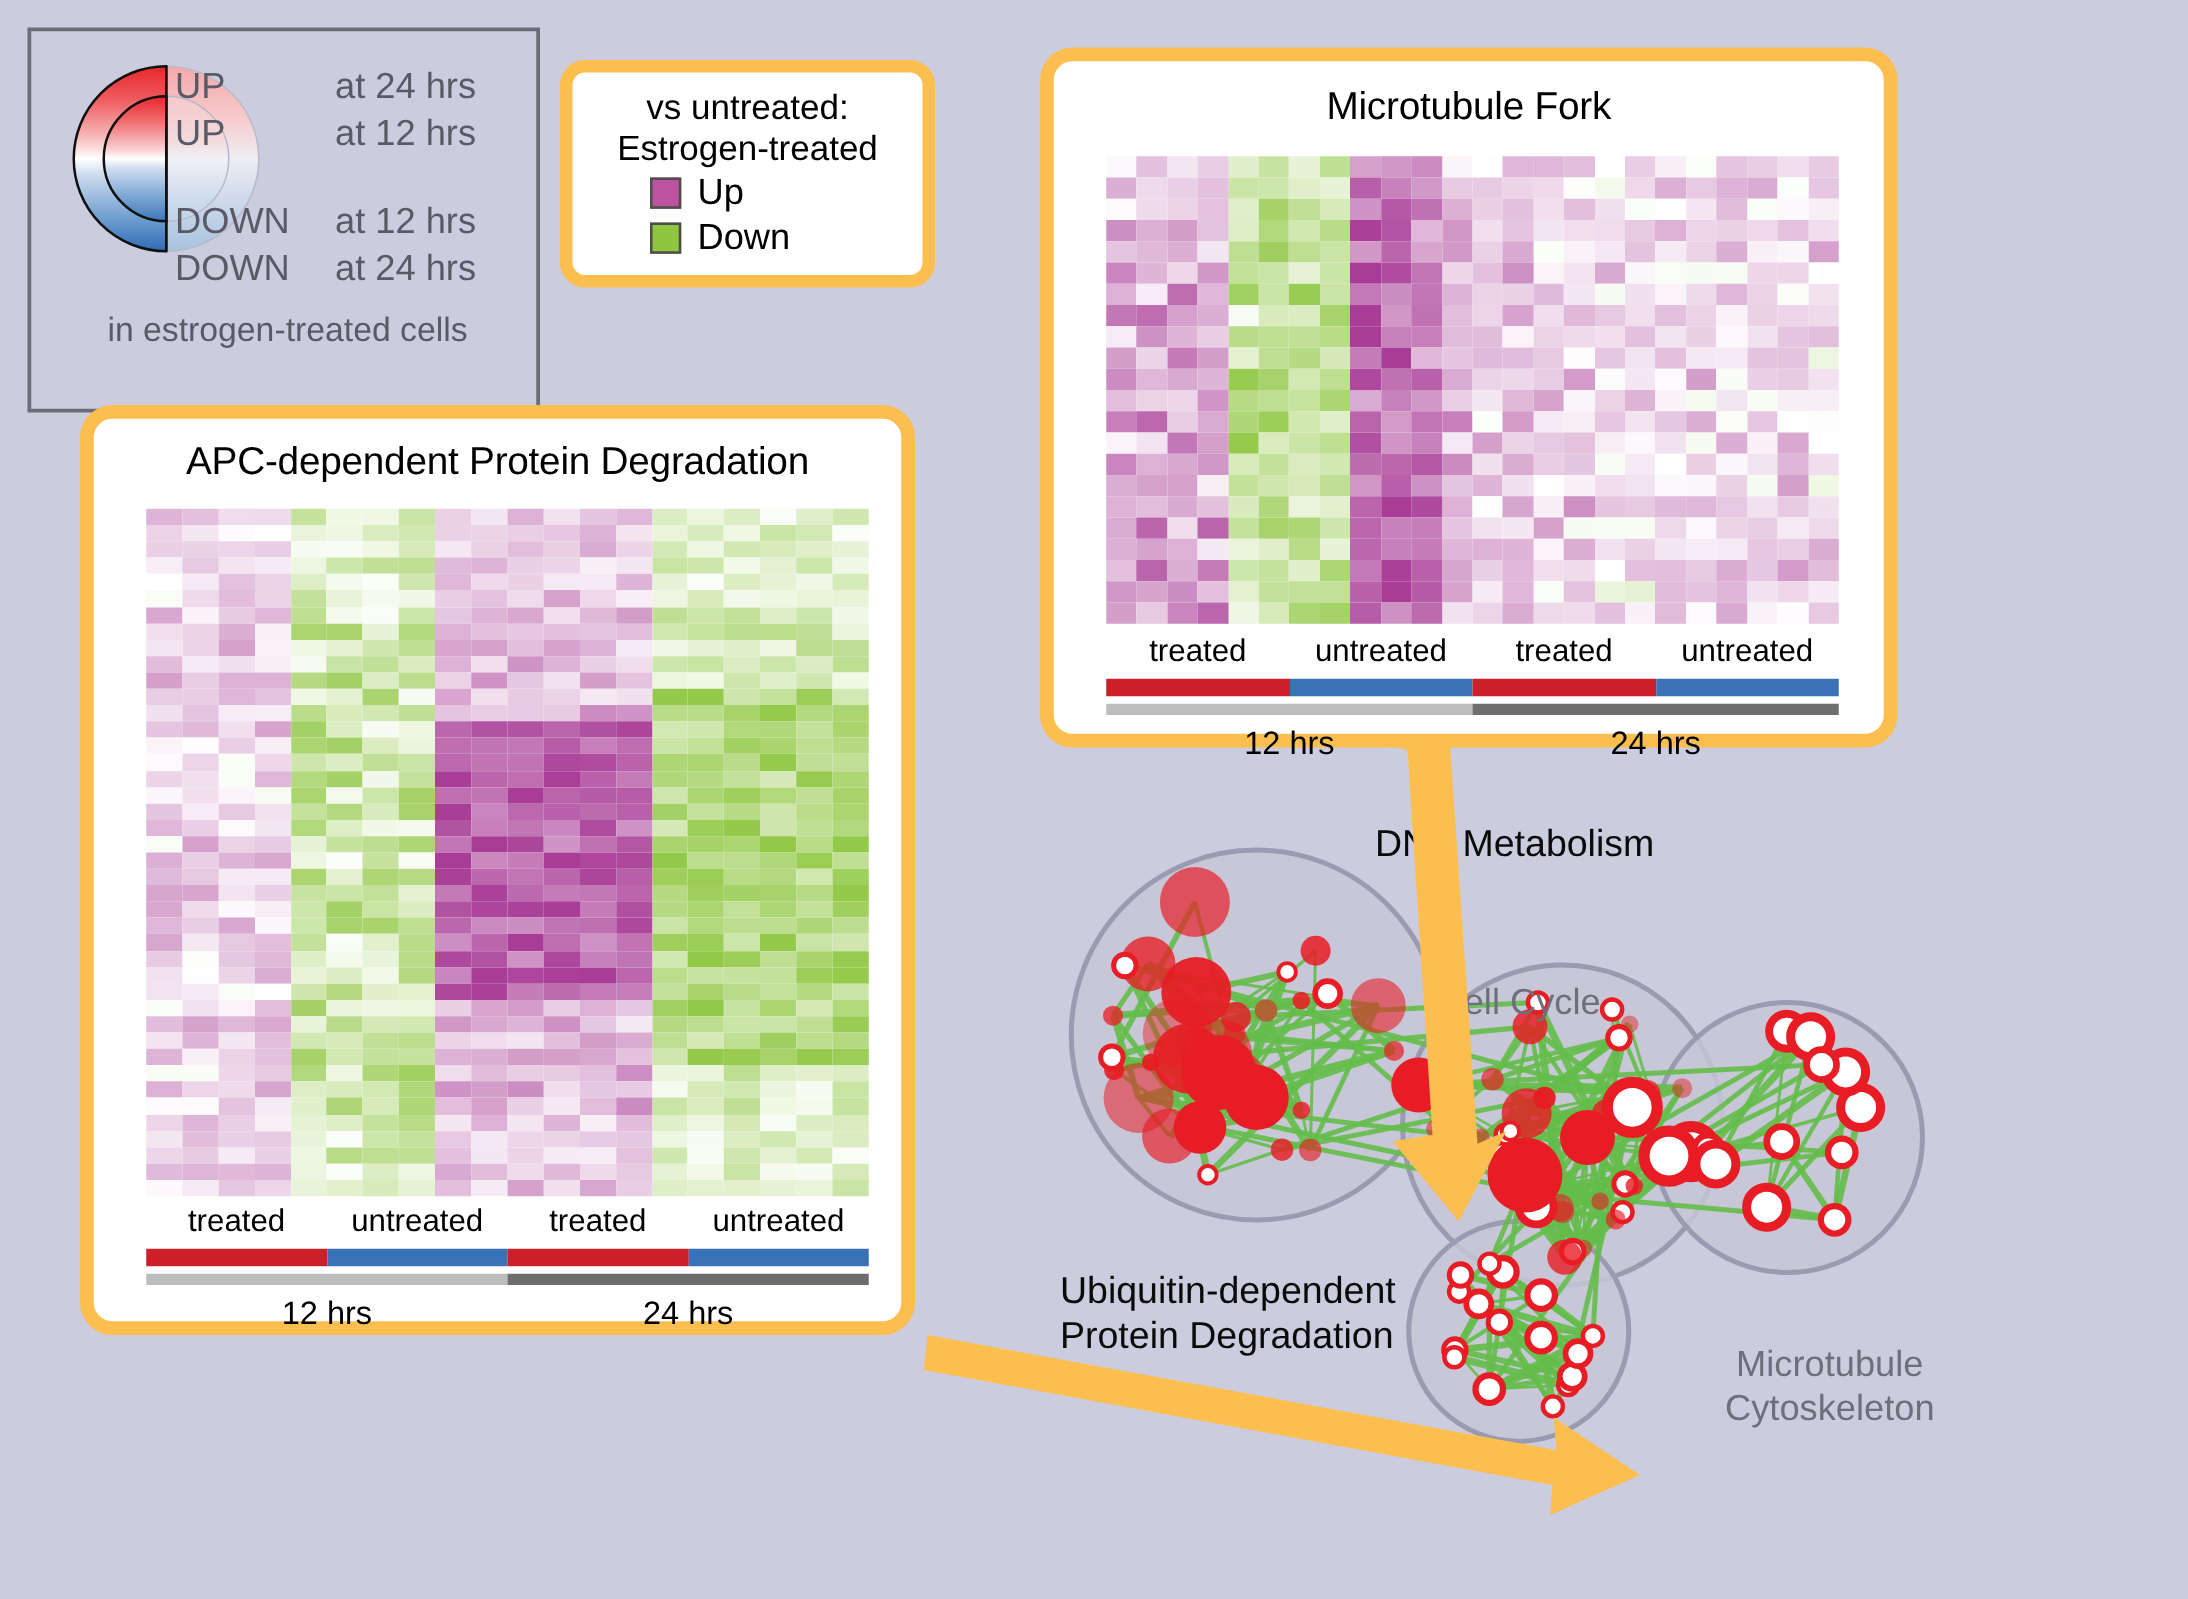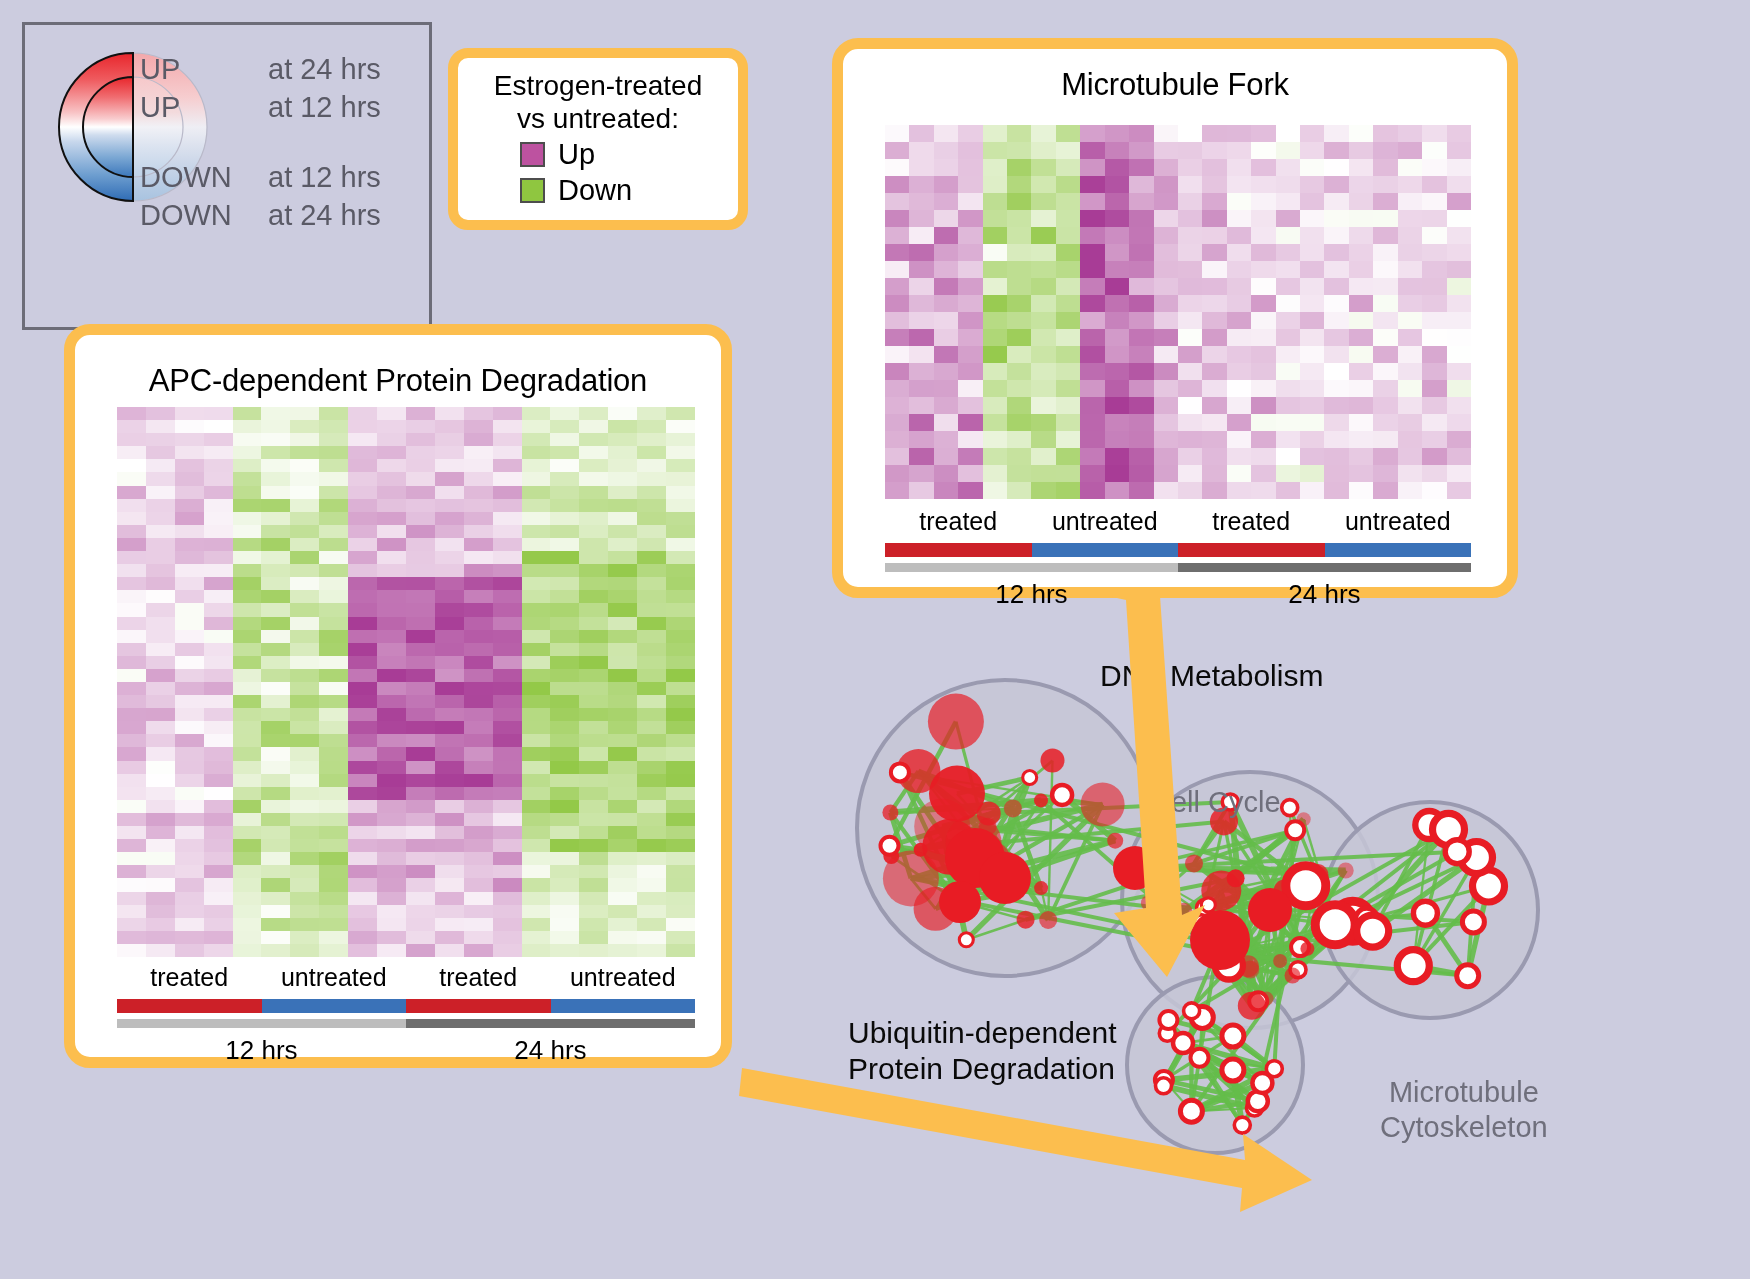--- a/index.html
+++ b/index.html
@@ -135,27 +135,28 @@
       <span class="w-key" style="width:128px;">UP</span><span>at 12 hrs</span>
     </div>
     <div class="wheel-row" style="left:115px;top:136px;">
       <span class="w-key" style="width:128px;">DOWN</span><span>at 12 hrs</span>
     </div>
     <div class="wheel-row" style="left:115px;top:174px;">
       <span class="w-key" style="width:128px;">DOWN</span><span>at 24 hrs</span>
     </div>
 
     <div class="legend-foot">
+      <div>in estrogen-treated cells</div>
     </div>
   </div>
 
   <div class="opanel" id="legend-updown">
     <div class="lu-title">
+      <div>vs untreated:</div>
       <div>Estrogen-treated</div>
-      <div>vs untreated:</div>
     </div>
     <div class="lu-item">
       <span class="sw" id="sw-up" style="background: rgb(189, 82, 160);"></span>
       <span class="lu-lab">Up</span>
     </div>
     <div class="lu-item">
       <span class="sw" id="sw-down" style="background: rgb(143, 198, 64);"></span>
       <span class="lu-lab">Down</span>
     </div>
   </div>
@@ -709,21 +710,21 @@
       <span style="background: rgb(189, 189, 189);"></span>
       <span style="background: rgb(110, 110, 110);"></span>
     </div>
     <div class="time-labels" id="rf-timelab" style="left: 42px; top: 530px; width: 586px;">
       <span>12 hrs</span>
       <span>24 hrs</span>
     </div>
   </div>
 
   <div class="opanel" id="panel-apc">
-    <div class="panel-title" style="margin-top:28px;">APC-dependent Protein Degradation</div>
+    <div class="panel-title" style="margin-top:16px;">APC-dependent Protein Degradation</div>
     <div class="hm" id="hm-apc" style="left: 42px; top: 72px; width: 578px; height: 550px; grid-template-columns: repeat(20, 1fr); grid-template-rows: repeat(42, 1fr);">
         <div style="background:#deb4d7"></div>
         <div style="background:#e3c1de"></div>
         <div style="background:#f0dcec"></div>
         <div style="background:#efdbec"></div>
         <div style="background:#c6e29e"></div>
         <div style="background:#f0f8e6"></div>
         <div style="background:#f0f7e5"></div>
         <div style="background:#cae4a5"></div>
         <div style="background:#ead1e6"></div>

